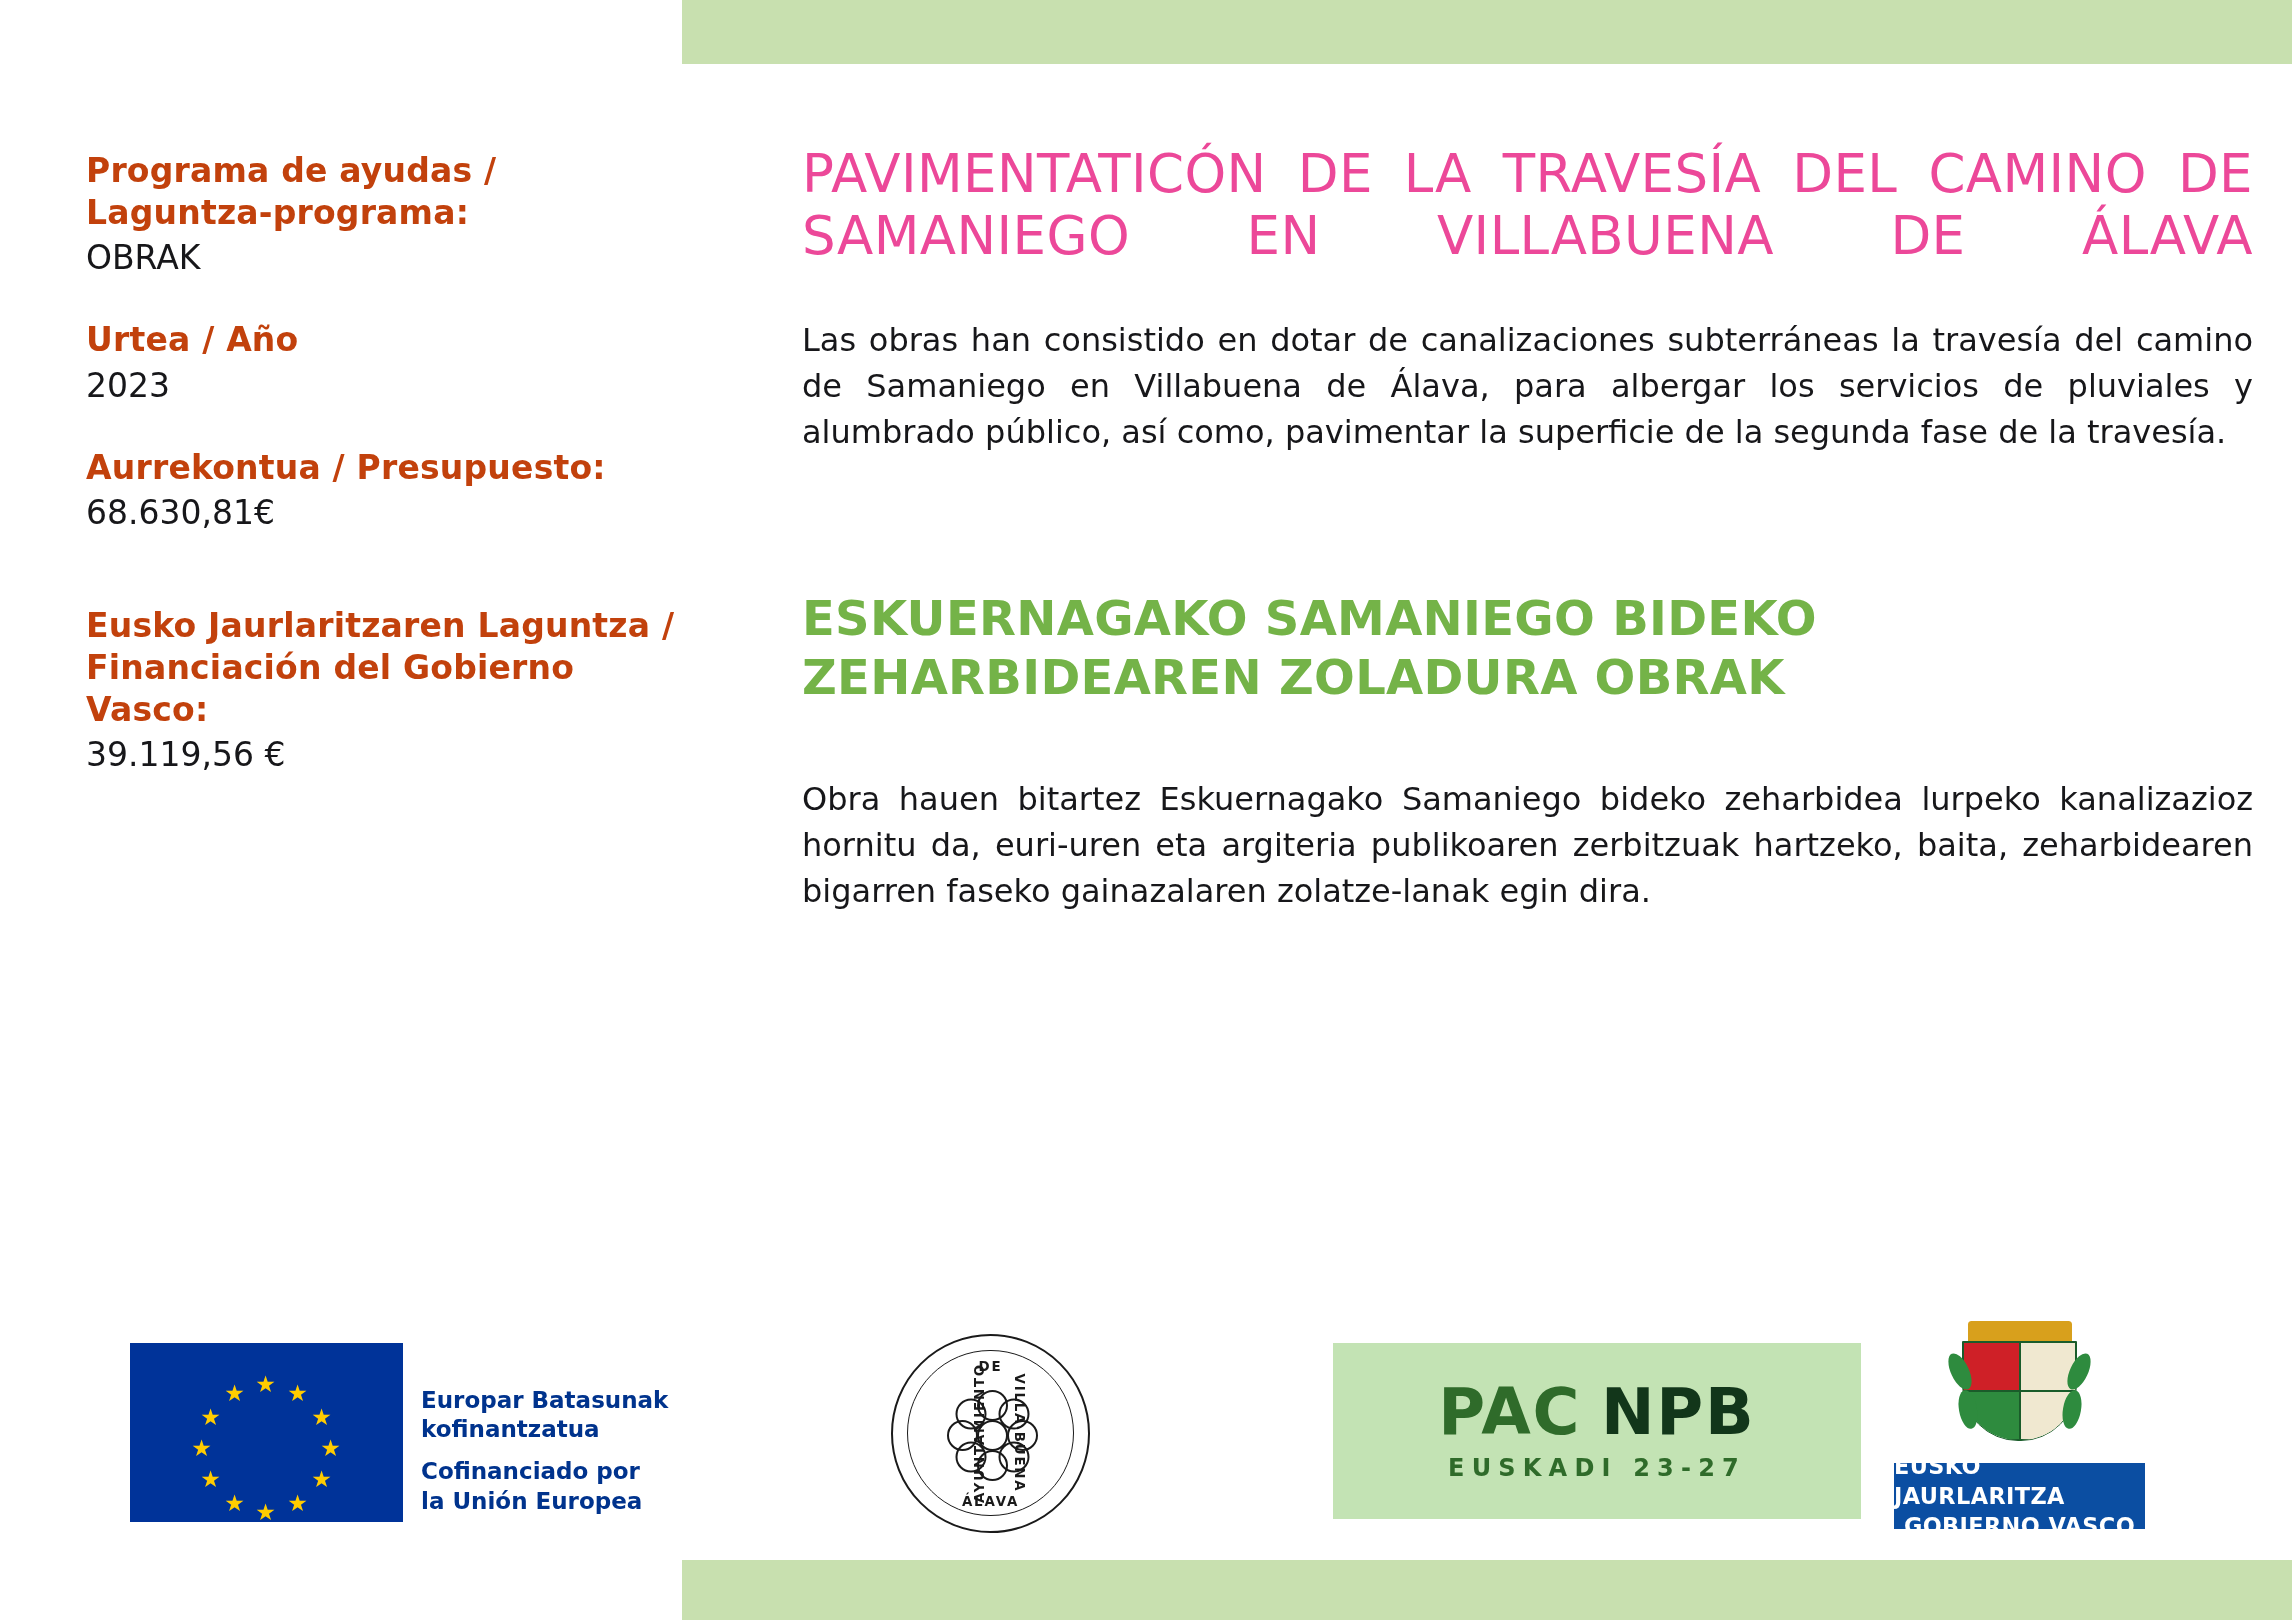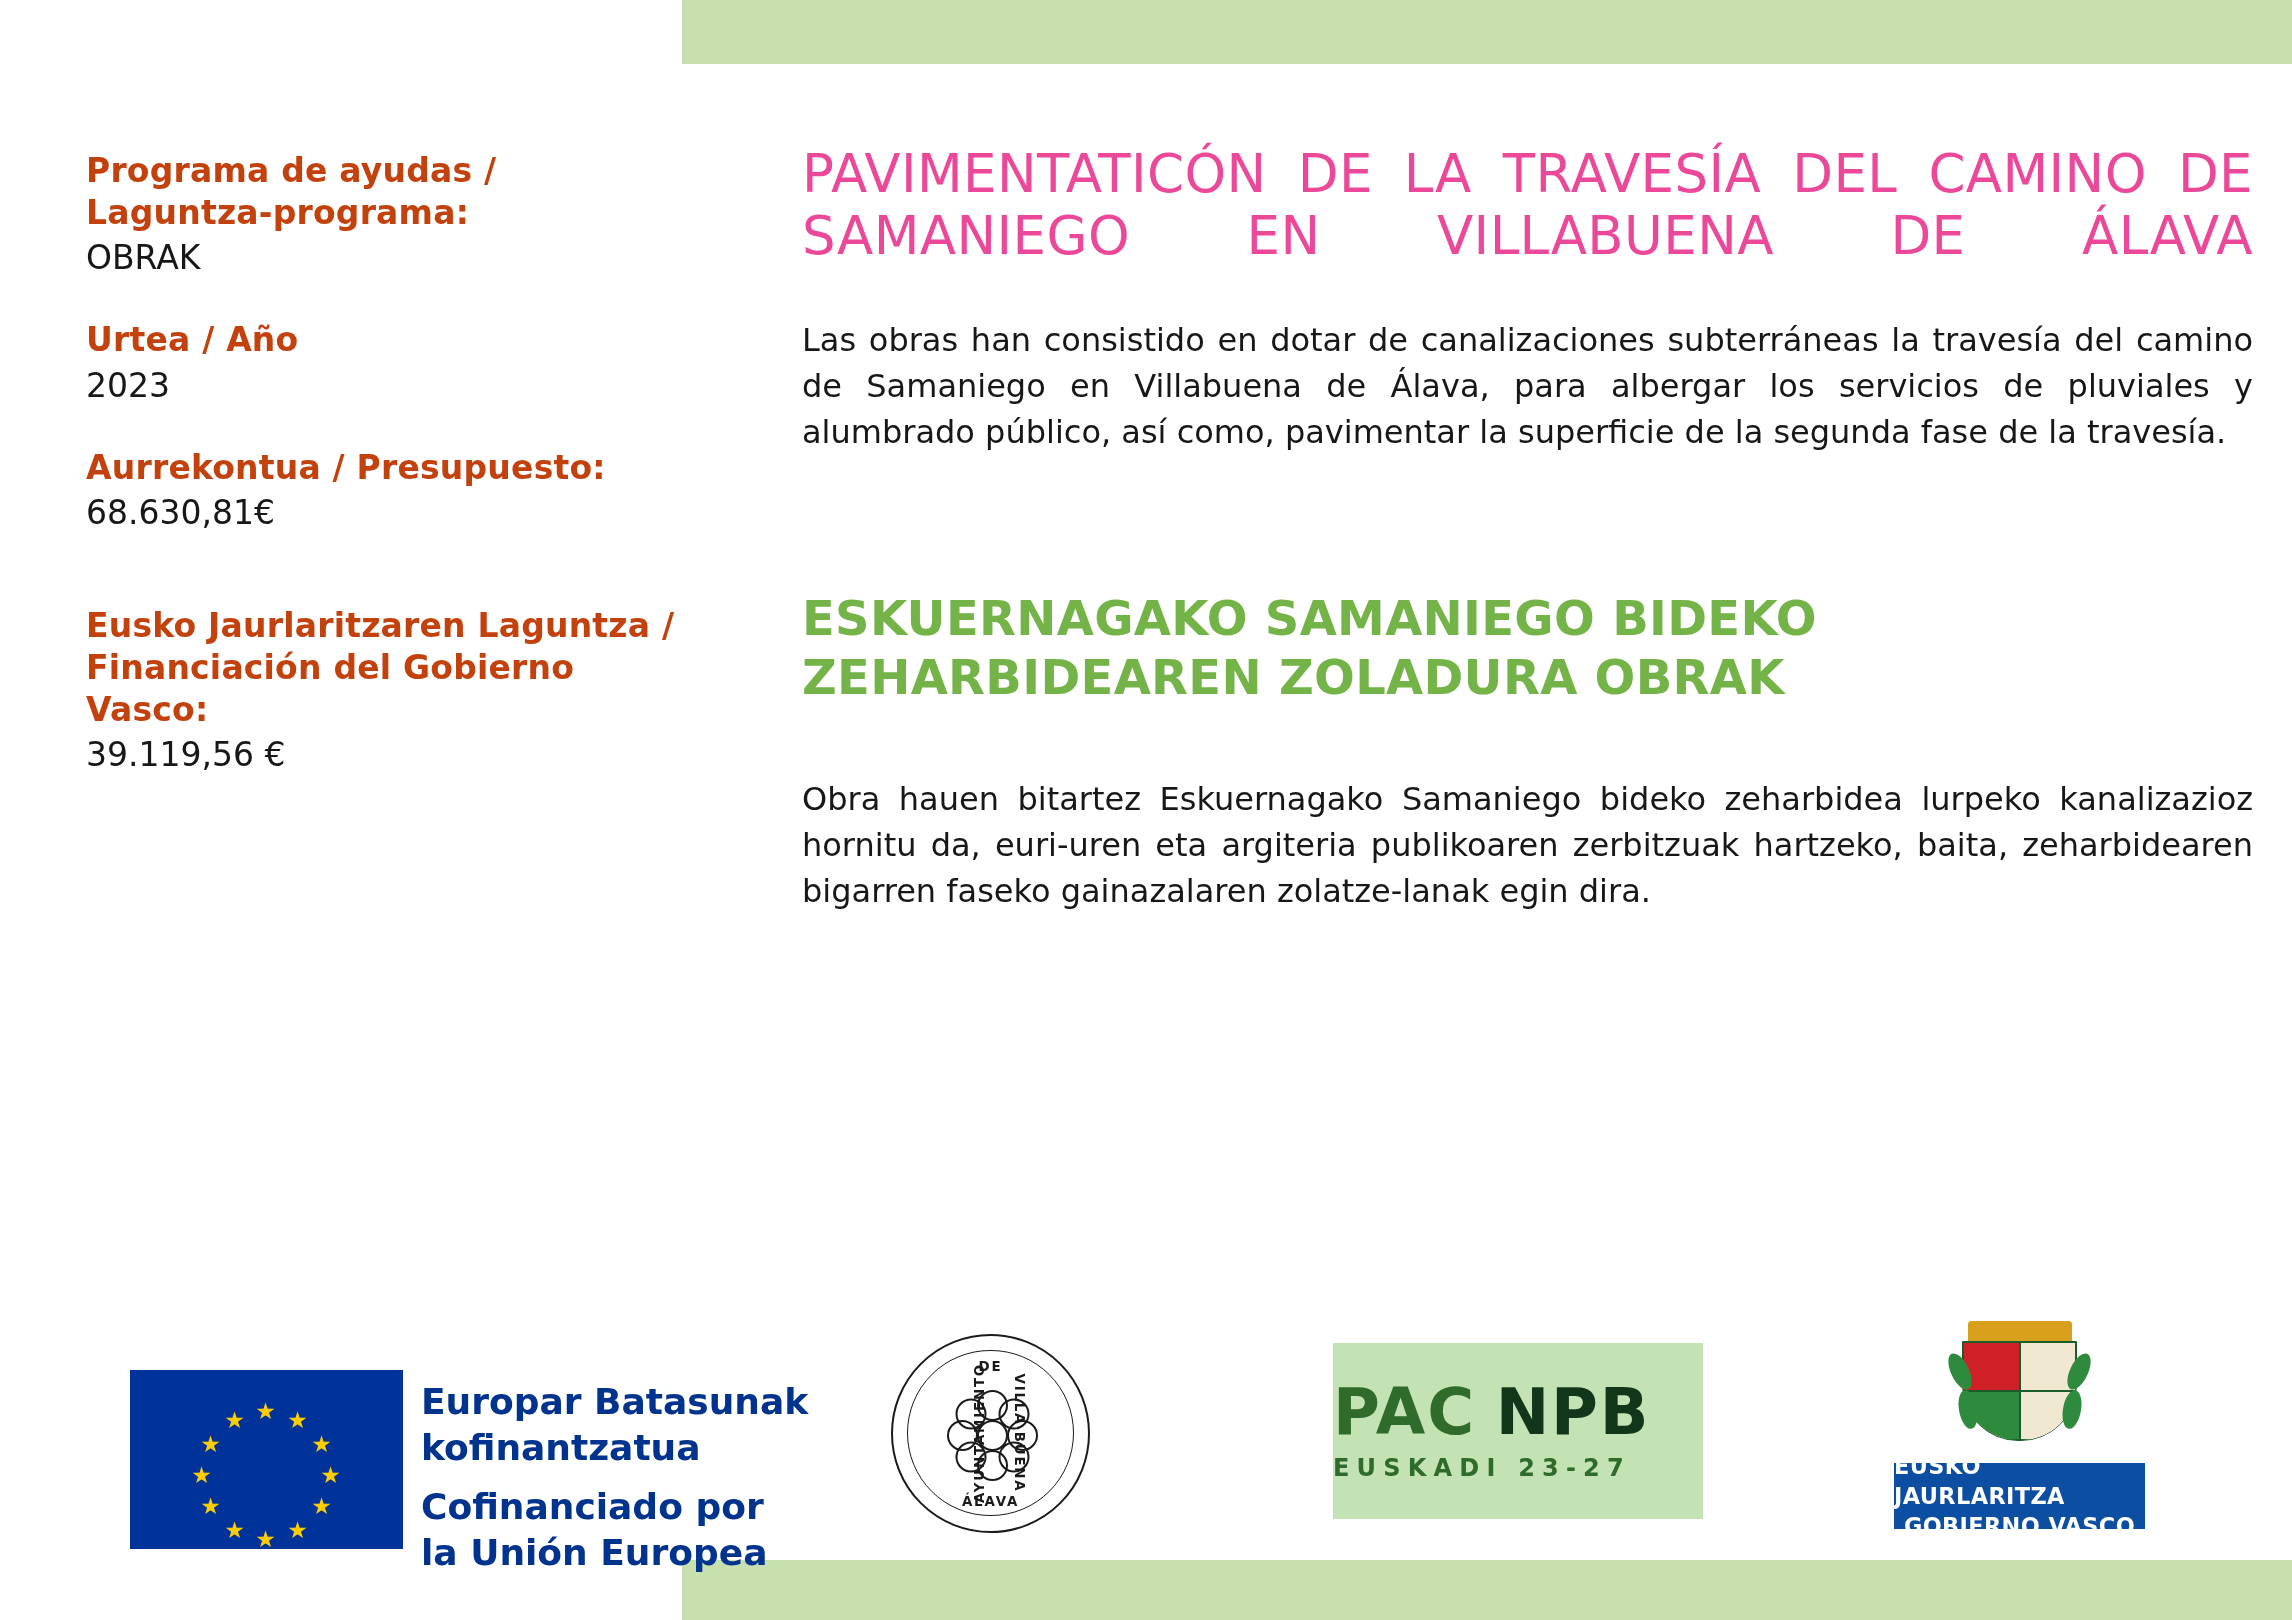--- a/index.html
+++ b/index.html
@@ -121,21 +121,21 @@
     font-size: 23px;
     line-height: 23px;
     width: 23px;
     height: 23px;
     text-align: center;
   }
   .eu-text {
     margin-left: 18px;
     color: #00338d;
     font-weight: bold;
-    font-size: 36px;
+    font-size: 23px;
     line-height: 1.28;
     margin-top: 36px;
   }
 
   
   .seal {
     position: absolute;
     left: 891px;
     top: 12.5px;
     width: 199px;
@@ -175,25 +175,26 @@
   .sw-top { top: 23px; left: 50%; transform: translateX(-50%); }
   .sw-bottom { bottom: 21.5px; left: 50%; transform: translateX(-50%); }
   .sw-left { left: 16px; top: 50%; transform: translateY(-50%) rotate(-90deg); transform-origin: center; }
   .sw-right { right: 9px; top: 50%; transform: translateY(-50%) rotate(90deg); transform-origin: center; }
 
   
   .pac {
     position: absolute;
     left: 1333px;
     top: 21.5px;
-    width: 370px;
+    width: 528px;
     height: 176px;
     background: #c3e3b4;
     display: flex;
     flex-direction: column;
+    align-items: center;
     justify-content: center;
   }
   .pac-main {
     font-size: 64px;
     font-weight: bold;
     color: #2f6b2a;
     letter-spacing: 1.8px;
     line-height: 1;
   }
   .pac-main .npb { color: #12361a; }

